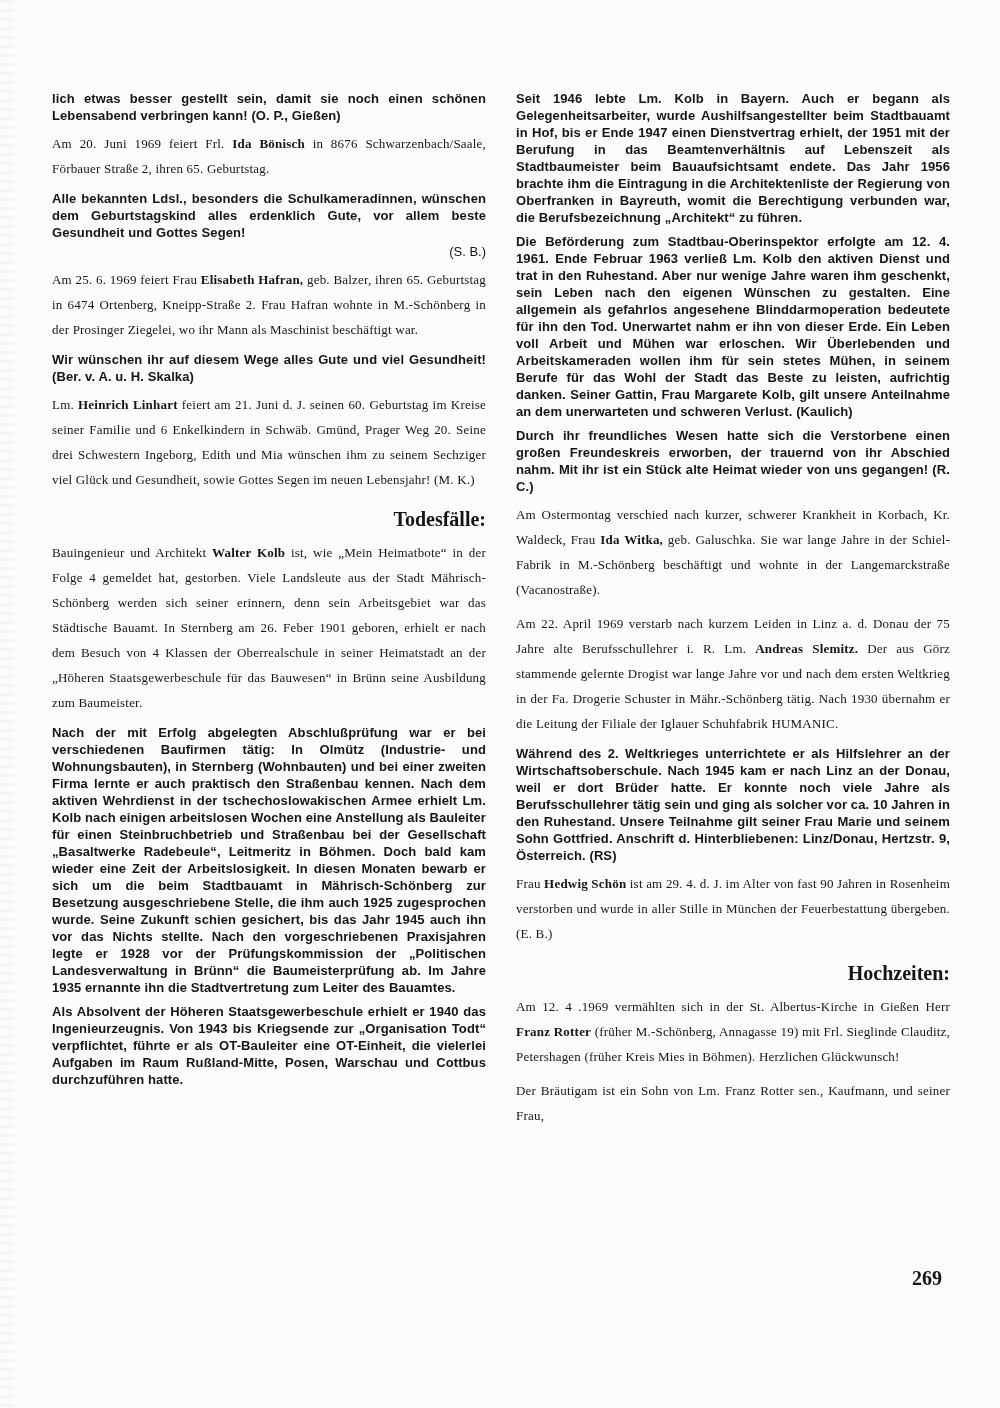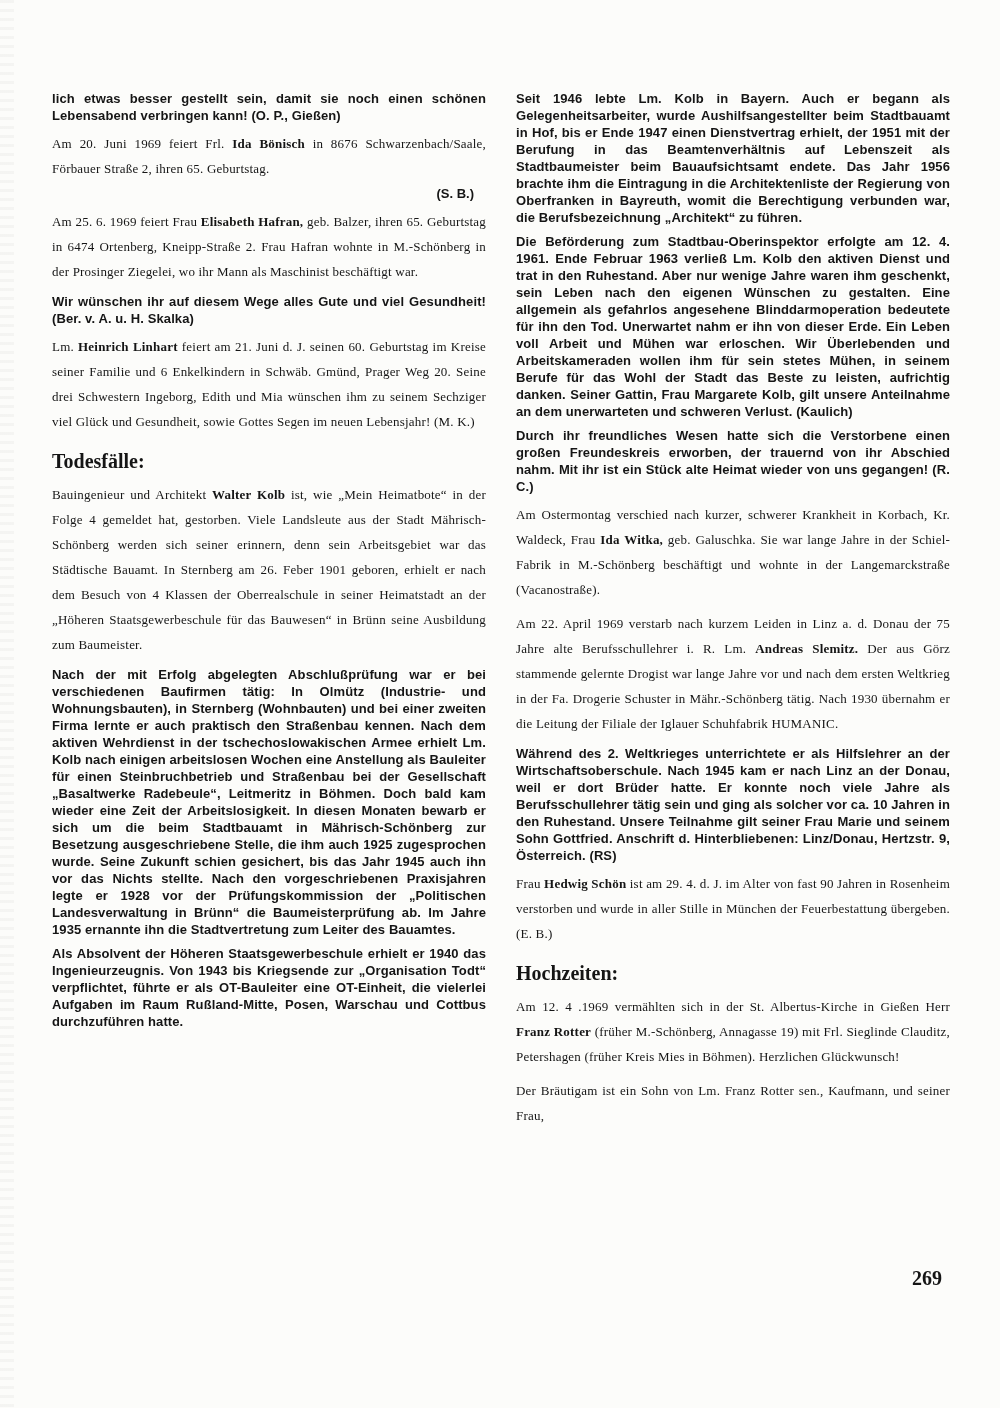--- a/index.html
+++ b/index.html
@@ -52,32 +52,32 @@
   p.small {
     font-family: "Liberation Sans", sans-serif;
     font-weight: 700;
     font-size: 13px;
     line-height: 17px;
     letter-spacing: 0.1px;
     margin-bottom: 7px;
   }
   p.small-right {
     font-family: "Liberation Sans", sans-serif;
-    font-weight: 700;
+    font-weight: 400;
     font-size: 13px;
     line-height: 17px;
     text-align: right;
-    margin: -5px 12px 7px 0;
+    margin: -5px 0 7px 0;
   }
   p.heading {
     font-family: "Liberation Serif", serif;
     font-weight: 700;
     font-size: 20px;
     line-height: 26px;
-    text-align: left;
+    text-align: right;
     margin: 14px 0 8px 0;
   }
   .seg { font: inherit; }
   .seg.bold { font-weight: 700; }
   .page-number {
     position: absolute;
     right: 58px;
     bottom: 118px;
     font-family: "Liberation Serif", serif;
     font-weight: 700;
@@ -86,20 +86,21 @@
 </style>
 </head>
 <body>
 
 <div class="page">
   <div class="scan-edge"></div>
   <div class="columns">
     <div class="column">
         <p class="para small"><span class="seg">lich etwas besser gestellt sein, damit sie noch einen schönen Lebensabend verbringen kann! (O. P., Gießen)</span></p>
         <p class="para body"><span class="seg">Am 20. Juni 1969 feiert Frl. </span><span class="seg bold">Ida Bönisch</span><span class="seg"> in 8676 Schwarzenbach/Saale, Förbauer Straße 2, ihren 65. Geburtstag.</span></p>
+        <p class="para small"><span class="seg">Alle bekannten Ldsl., besonders die Schulkameradinnen, wünschen dem Geburtstagskind alles erdenklich Gute, vor allem beste Gesundheit und Gottes Segen!</span></p>
         <p class="para small-right"><span class="seg">(S. B.)</span></p>
         <p class="para body"><span class="seg">Am 25. 6. 1969 feiert Frau </span><span class="seg bold">Elisabeth Hafran,</span><span class="seg"> geb. Balzer, ihren 65. Geburtstag in 6474 Ortenberg, Kneipp-Straße 2. Frau Hafran wohnte in M.-Schönberg in der Prosinger Ziegelei, wo ihr Mann als Maschinist beschäftigt war.</span></p>
         <p class="para small"><span class="seg">Wir wünschen ihr auf diesem Wege alles Gute und viel Gesundheit! (Ber. v. A. u. H. Skalka)</span></p>
         <p class="para body"><span class="seg">Lm. </span><span class="seg bold">Heinrich Linhart</span><span class="seg"> feiert am 21. Juni d. J. seinen 60. Geburtstag im Kreise seiner Familie und 6 Enkelkindern in Schwäb. Gmünd, Prager Weg 20. Seine drei Schwestern Ingeborg, Edith und Mia wünschen ihm zu seinem Sechziger viel Glück und Gesundheit, sowie Gottes Segen im neuen Lebensjahr! (M. K.)</span></p>
         <p class="para heading"><span class="seg bold">Todesfälle:</span></p>
         <p class="para body"><span class="seg">Bauingenieur und Architekt </span><span class="seg bold">Walter Kolb</span><span class="seg"> ist, wie „Mein Heimatbote“ in der Folge 4 gemeldet hat, gestorben. Viele Landsleute aus der Stadt Mährisch-Schönberg werden sich seiner erinnern, denn sein Arbeitsgebiet war das Städtische Bauamt. In Sternberg am 26. Feber 1901 geboren, erhielt er nach dem Besuch von 4 Klassen der Oberrealschule in seiner Heimatstadt an der „Höheren Staatsgewerbeschule für das Bauwesen“ in Brünn seine Ausbildung zum Baumeister.</span></p>
         <p class="para small"><span class="seg">Nach der mit Erfolg abgelegten Abschlußprüfung war er bei verschiedenen Baufirmen tätig: In Olmütz (Industrie- und Wohnungsbauten), in Sternberg (Wohnbauten) und bei einer zweiten Firma lernte er auch praktisch den Straßenbau kennen. Nach dem aktiven Wehrdienst in der tschechoslowakischen Armee erhielt Lm. Kolb nach einigen arbeitslosen Wochen eine Anstellung als Bauleiter für einen Steinbruchbetrieb und Straßenbau bei der Gesellschaft „Basaltwerke Radebeule“, Leitmeritz in Böhmen. Doch bald kam wieder eine Zeit der Arbeitslosigkeit. In diesen Monaten bewarb er sich um die beim Stadtbauamt in Mährisch-Schönberg zur Besetzung ausgeschriebene Stelle, die ihm auch 1925 zugesprochen wurde. Seine Zukunft schien gesichert, bis das Jahr 1945 auch ihn vor das Nichts stellte. Nach den vorgeschriebenen Praxisjahren legte er 1928 vor der Prüfungskommission der „Politischen Landesverwaltung in Brünn“ die Baumeisterprüfung ab. Im Jahre 1935 ernannte ihn die Stadtvertretung zum Leiter des Bauamtes.</span></p>
         <p class="para small"><span class="seg">Als Absolvent der Höheren Staatsgewerbeschule erhielt er 1940 das Ingenieurzeugnis. Von 1943 bis Kriegsende zur „Organisation Todt“ verpflichtet, führte er als OT-Bauleiter eine OT-Einheit, die vielerlei Aufgaben im Raum Rußland-Mitte, Posen, Warschau und Cottbus durchzuführen hatte.</span></p>
       </div>
     <div class="column">

